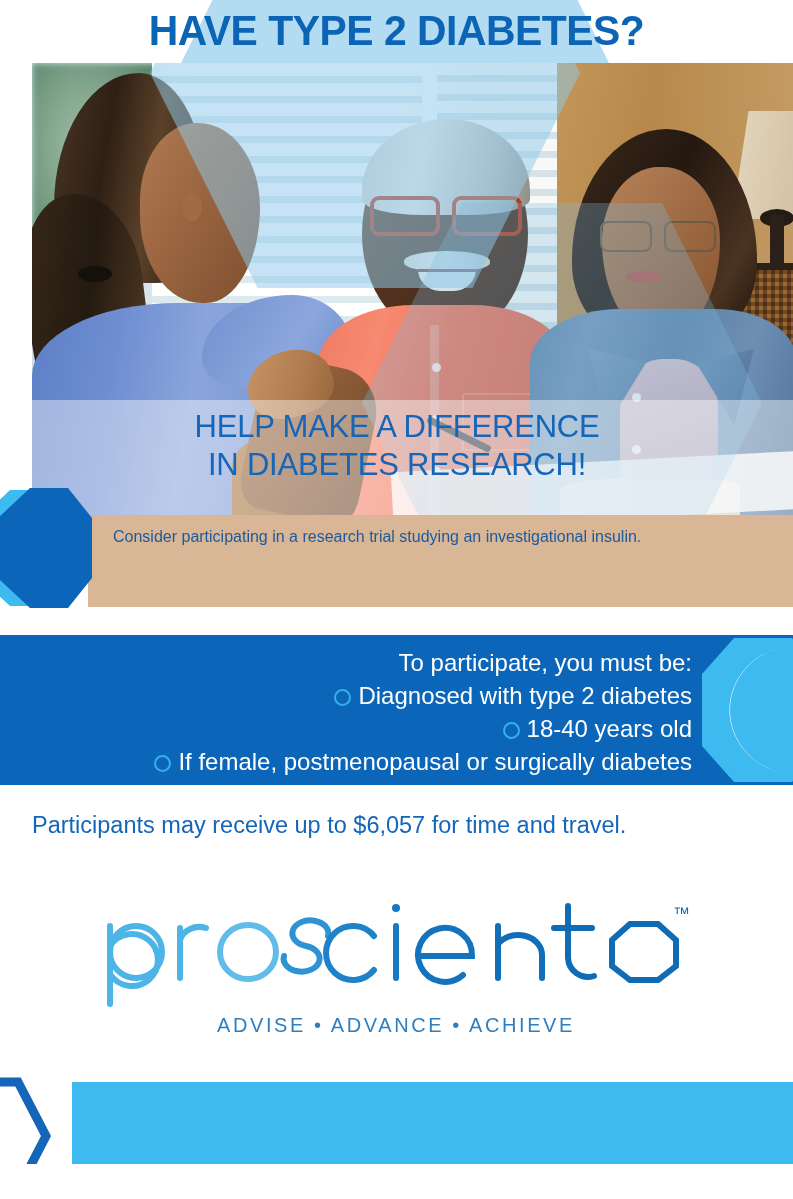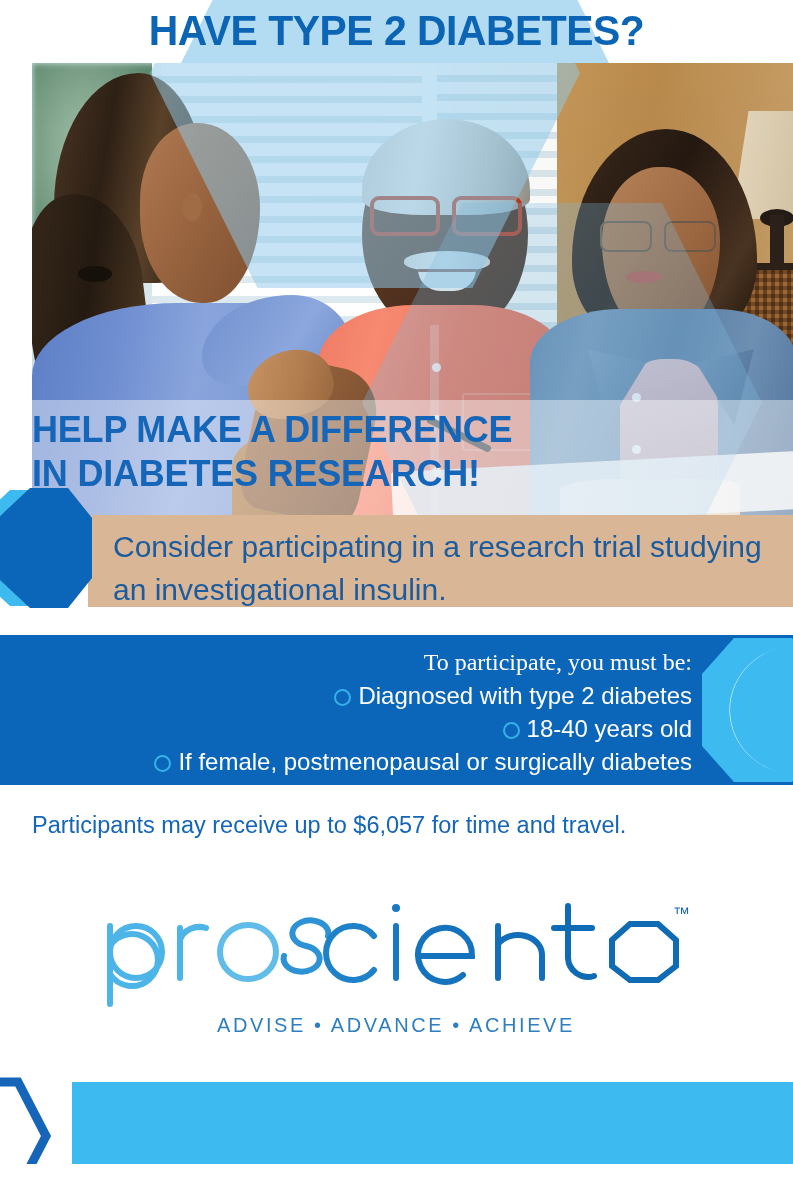--- a/index.html
+++ b/index.html
@@ -335,42 +335,43 @@
     position: absolute;
     left: 0; top: 337px;
     width: 761px; height: 115px;
     background: rgba(255,255,255,0.42);
     z-index: 4;
   }
   .subhead {
     position: absolute;
     left: 0; top: 345px;
     width: 730px;
-    font-size: 36px;
-    font-weight: bold;
+    text-align: center;
+    font-size: 31px;
+    font-weight: normal;
     color: #1565b8;
     line-height: 1.22;
     letter-spacing: -0.2px;
     z-index: 5;
     white-space: pre-line;
   }
 
   
   .tan-panel {
     position: absolute;
     left: 88px; top: 515px;
     width: 705px; height: 92px;
     background: #d8b696;
     z-index: 4;
   }
   .tan-text {
     position: absolute;
     left: 113px; top: 526px;
     width: 660px;
-    font-size: 30px;
+    font-size: 16px;
     color: #1b5b9e;
     line-height: 1.42;
     z-index: 6;
   }
 
   
   .hex-left {
     position: absolute;
     left: -28px; top: 484px;
     width: 124px; height: 128px;
@@ -394,21 +395,21 @@
   .elig {
     position: absolute;
     left: 60px; top: 646px;
     width: 632px;
     text-align: right;
     color: #ffffff;
     font-size: 24px;
     line-height: 1.38;
     z-index: 6;
   }
-  .elig-head { display: block; font-family: Liberation Serif, serif; }
+  .elig-head { display: block; }
   .elig-item { display: block; white-space: nowrap; }
   .bullet {
     display: inline-block;
     width: 17px; height: 17px;
     border: 2px solid #35b0e8;
     border-radius: 50%;
     margin-right: 7px;
     vertical-align: -2px;
   }
 

